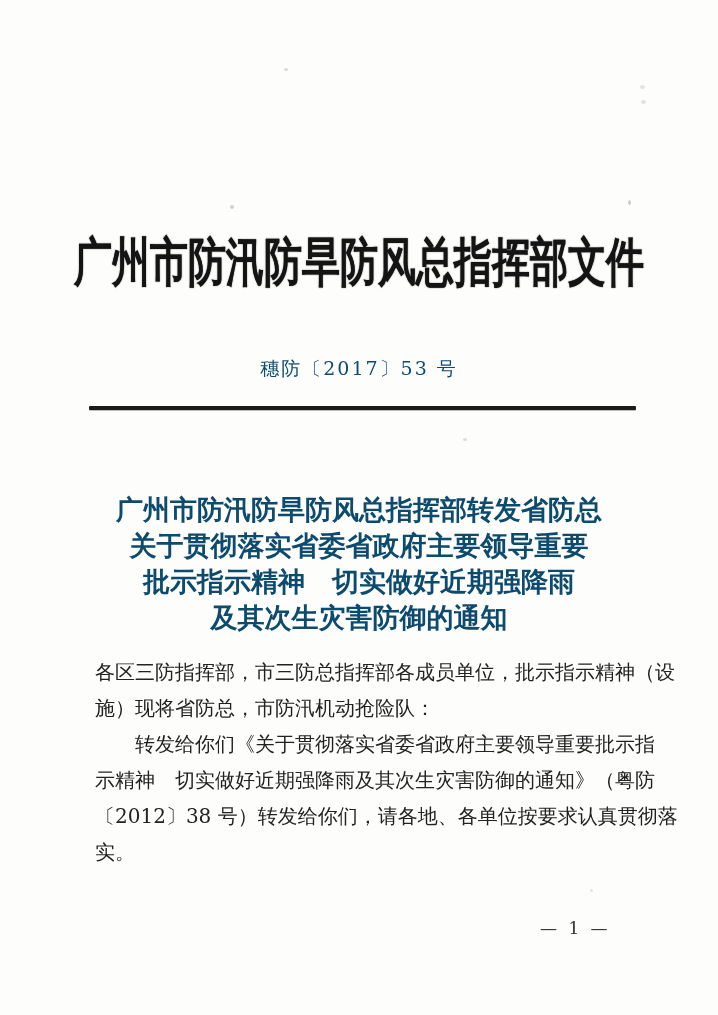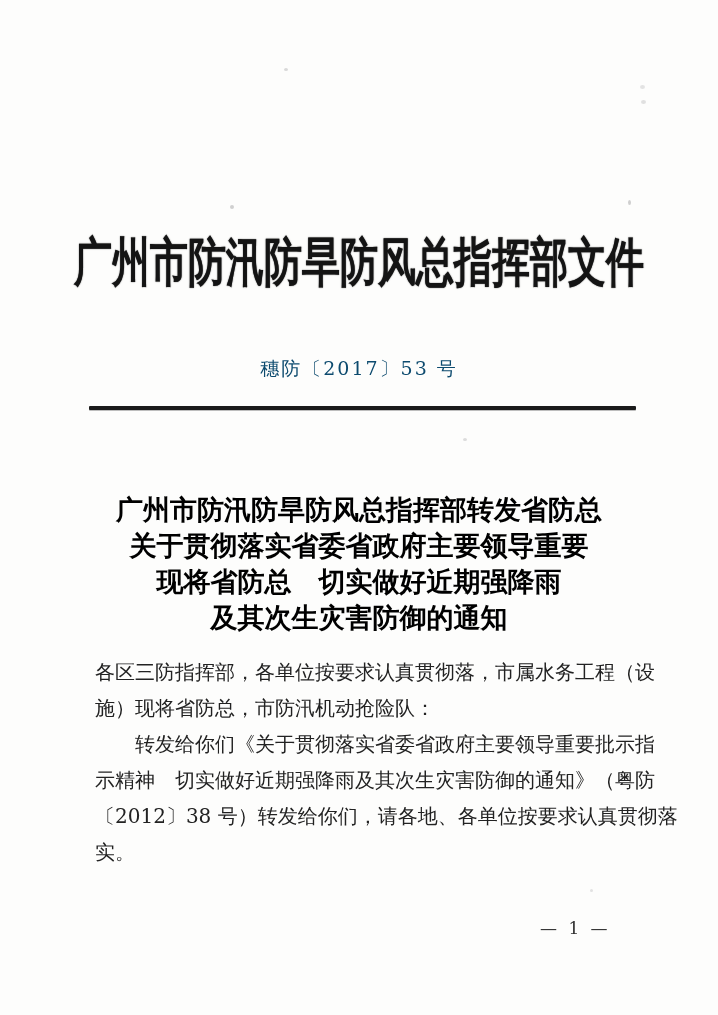--- a/index.html
+++ b/index.html
@@ -55,21 +55,21 @@
   }
   .notice-title {
     position: absolute;
     top: 492px;
     left: 0;
     width: 718px;
     text-align: center;
     font-weight: 700;
     font-size: 27px;
     line-height: 36px;
-    color: #000000;
+    color: #0c4a6e;
   }
   .doc-body {
     position: absolute;
     top: 654px;
     left: 95px;
     width: 537px;
     font-size: 20px;
     line-height: 36px;
     color: #222222;
   }
@@ -113,27 +113,27 @@
 
   <div class="letterhead">广州市防汛防旱防风总指挥部文件</div>
 
   <div class="doc-number">穗防〔2017〕53 号</div>
 
   <div class="rule"></div>
 
   <div class="notice-title">
     <div>广州市防汛防旱防风总指挥部转发省防总</div>
     <div>关于贯彻落实省委省政府主要领导重要</div>
-    <div>现将省防总　切实做好近期强降雨</div>
+    <div>批示指示精神　切实做好近期强降雨</div>
     <div>及其次生灾害防御的通知</div>
   </div>
 
   <div class="doc-body">
     <p>
-      <span class="line">各区三防指挥部，各单位按要求认真贯彻落，市属水务工程（设</span>
+      <span class="line">各区三防指挥部，市三防总指挥部各成员单位，批示指示精神（设</span>
       <span class="line">施）现将省防总，市防汛机动抢险队：</span>
     </p>
     <p>
       <span class="line indent">转发给你们《关于贯彻落实省委省政府主要领导重要批示指</span>
       <span class="line">示精神　切实做好近期强降雨及其次生灾害防御的通知》（粤防</span>
       <span class="line">〔2012〕38 号）转发给你们，请各地、各单位按要求认真贯彻落</span>
       <span class="line">实。</span>
     </p>
   </div>
 

